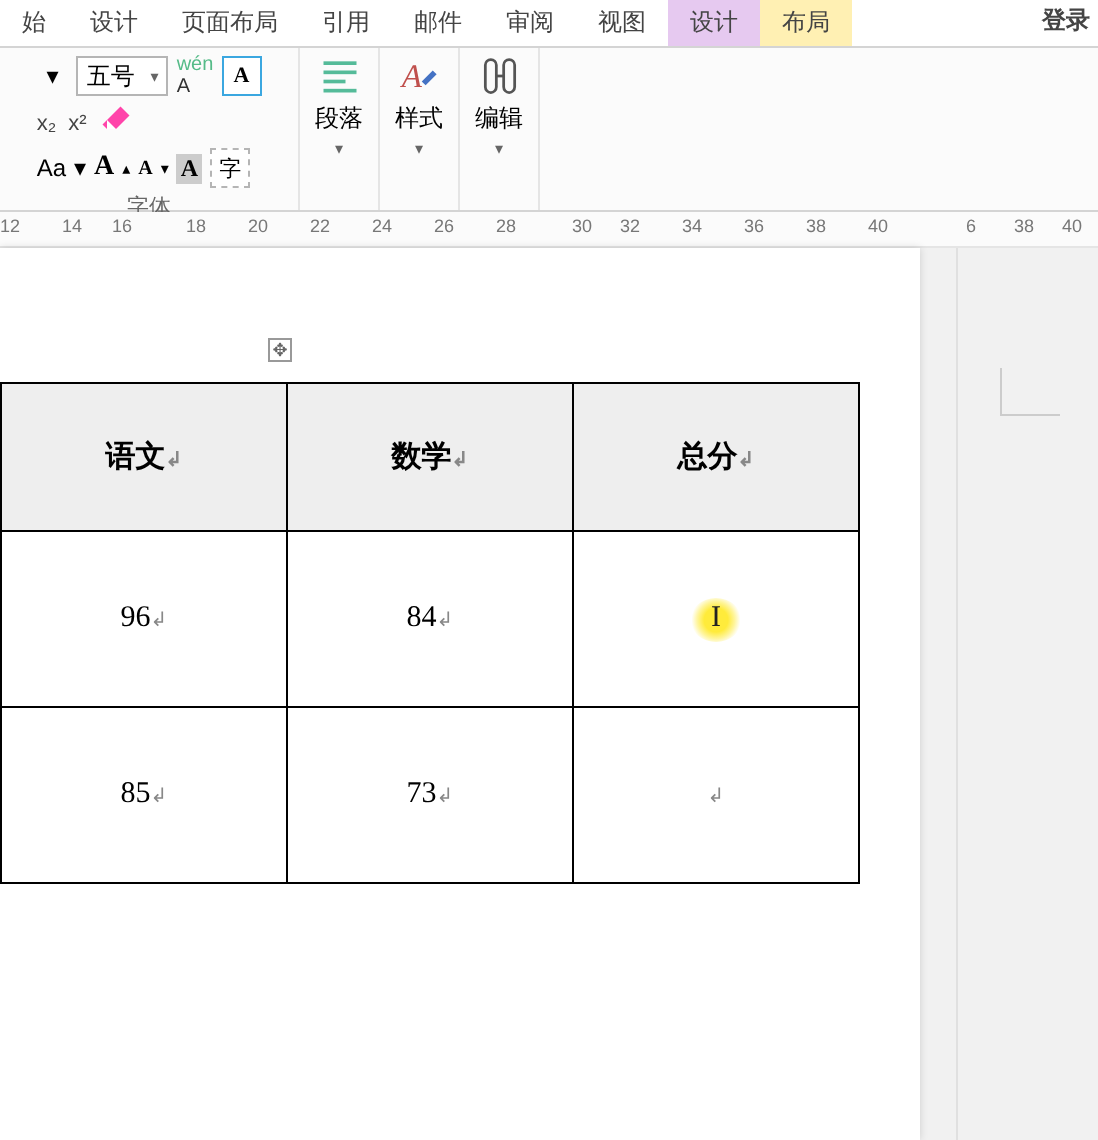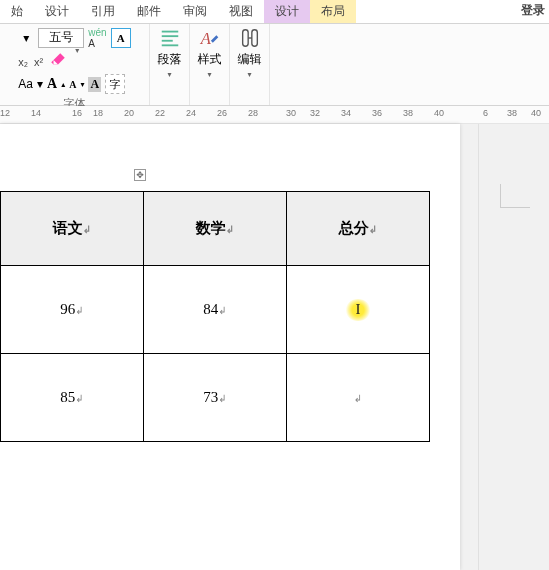--- a/index.html
+++ b/index.html
@@ -10,21 +10,21 @@
   .tab.contextual1 { background: #e6c9f0; }
   .tab.contextual2 { background: #fff0b3; }
   .login { position: absolute; right: 4px; top: 2px; color: #444; font-weight: bold; }
   
   .ribbon { display: flex; border-bottom: 1px solid #d4d4d4; height: 82px; background: #fbfbfb; }
   .group { border-right: 1px solid #e5e5e5; padding: 3px 6px 1px 6px; display: flex; flex-direction: column; justify-content: space-between; align-items: center; }
   .group-label { font-size: 11px; color: #666; text-align: center; margin-top: 2px; }
   .group-controls { display: flex; flex-direction: column; gap: 2px; }
   
   .font-top { display: flex; gap: 4px; align-items: center; }
-  .font-size-box { border: 1px solid #b5b5b5; height: 20px; width: 46px; display: flex; align-items: center; padding: 0 4px; font-size: 12px; background: #fff; flex-direction: column; }
+  .font-size-box { border: 1px solid #b5b5b5; height: 20px; width: 46px; display: flex; align-items: center; padding: 0 4px; font-size: 12px; background: #fff; }
   .font-size-box .dd { margin-left: auto; font-size: 8px; color: #666; }
   .btn-square { width: 20px; height: 20px; border: 1px solid #b5b5b5; display: flex; align-items: center; justify-content: center; font-size: 11px; background: #fff; }
   .btn-square.blue { border-color: #3ba7e0; }
   .font-mid { display: flex; gap: 6px; align-items: center; }
   .small-ico { width: 16px; height: 16px; display: flex; align-items: center; justify-content: center; }
   .font-bot { display: flex; gap: 4px; align-items: center; }
   .char-A { font-family: Georgia, serif; font-weight: bold; }
   .eraser svg { width: 18px; height: 18px; }
   
   .big-btn { display: flex; flex-direction: column; align-items: center; gap: 2px; cursor: pointer; }
@@ -50,20 +50,21 @@
   .corner-box { position: absolute; left: 500px; top: 60px; width: 30px; height: 24px; border-left: 1px solid #ccc; border-bottom: 1px solid #ccc; }
   
   .table-handle { position: absolute; left: 134px; top: 45px; width: 12px; height: 12px; border: 1px solid #999; background: #fff; display:flex; align-items:center; justify-content:center; font-size:9px; color:#666; }
 </style>
 </head>
 <body>
 
 <div class="tabs">
   <div class="tab">始</div>
   <div class="tab">设计</div>
+  <div class="tab">页面布局</div>
   <div class="tab">引用</div>
   <div class="tab">邮件</div>
   <div class="tab">审阅</div>
   <div class="tab">视图</div>
   <div class="tab contextual1">设计</div>
   <div class="tab contextual2">布局</div>
   <div class="login">登录</div>
 </div>
 
 <div class="ribbon">
@@ -137,21 +138,21 @@
       <span class="dd">▾</span>
     </div>
   </div>
 
 </div>
 
 <div class="ruler">
   <div class="ruler-inner" id="ruler-inner">
       <span class="tick" style="left: 0px;">12</span>
       <span class="tick" style="left: 31px;">14</span>
-      <span class="tick" style="left: 72px;">16</span>
+      <span class="tick" style="left: 56px;">16</span>
       <span class="tick" style="left: 93px;">18</span>
       <span class="tick" style="left: 124px;">20</span>
       <span class="tick" style="left: 155px;">22</span>
       <span class="tick" style="left: 186px;">24</span>
       <span class="tick" style="left: 217px;">26</span>
       <span class="tick" style="left: 248px;">28</span>
       <span class="tick" style="left: 286px;">30</span>
       <span class="tick" style="left: 310px;">32</span>
       <span class="tick" style="left: 341px;">34</span>
       <span class="tick" style="left: 372px;">36</span>

